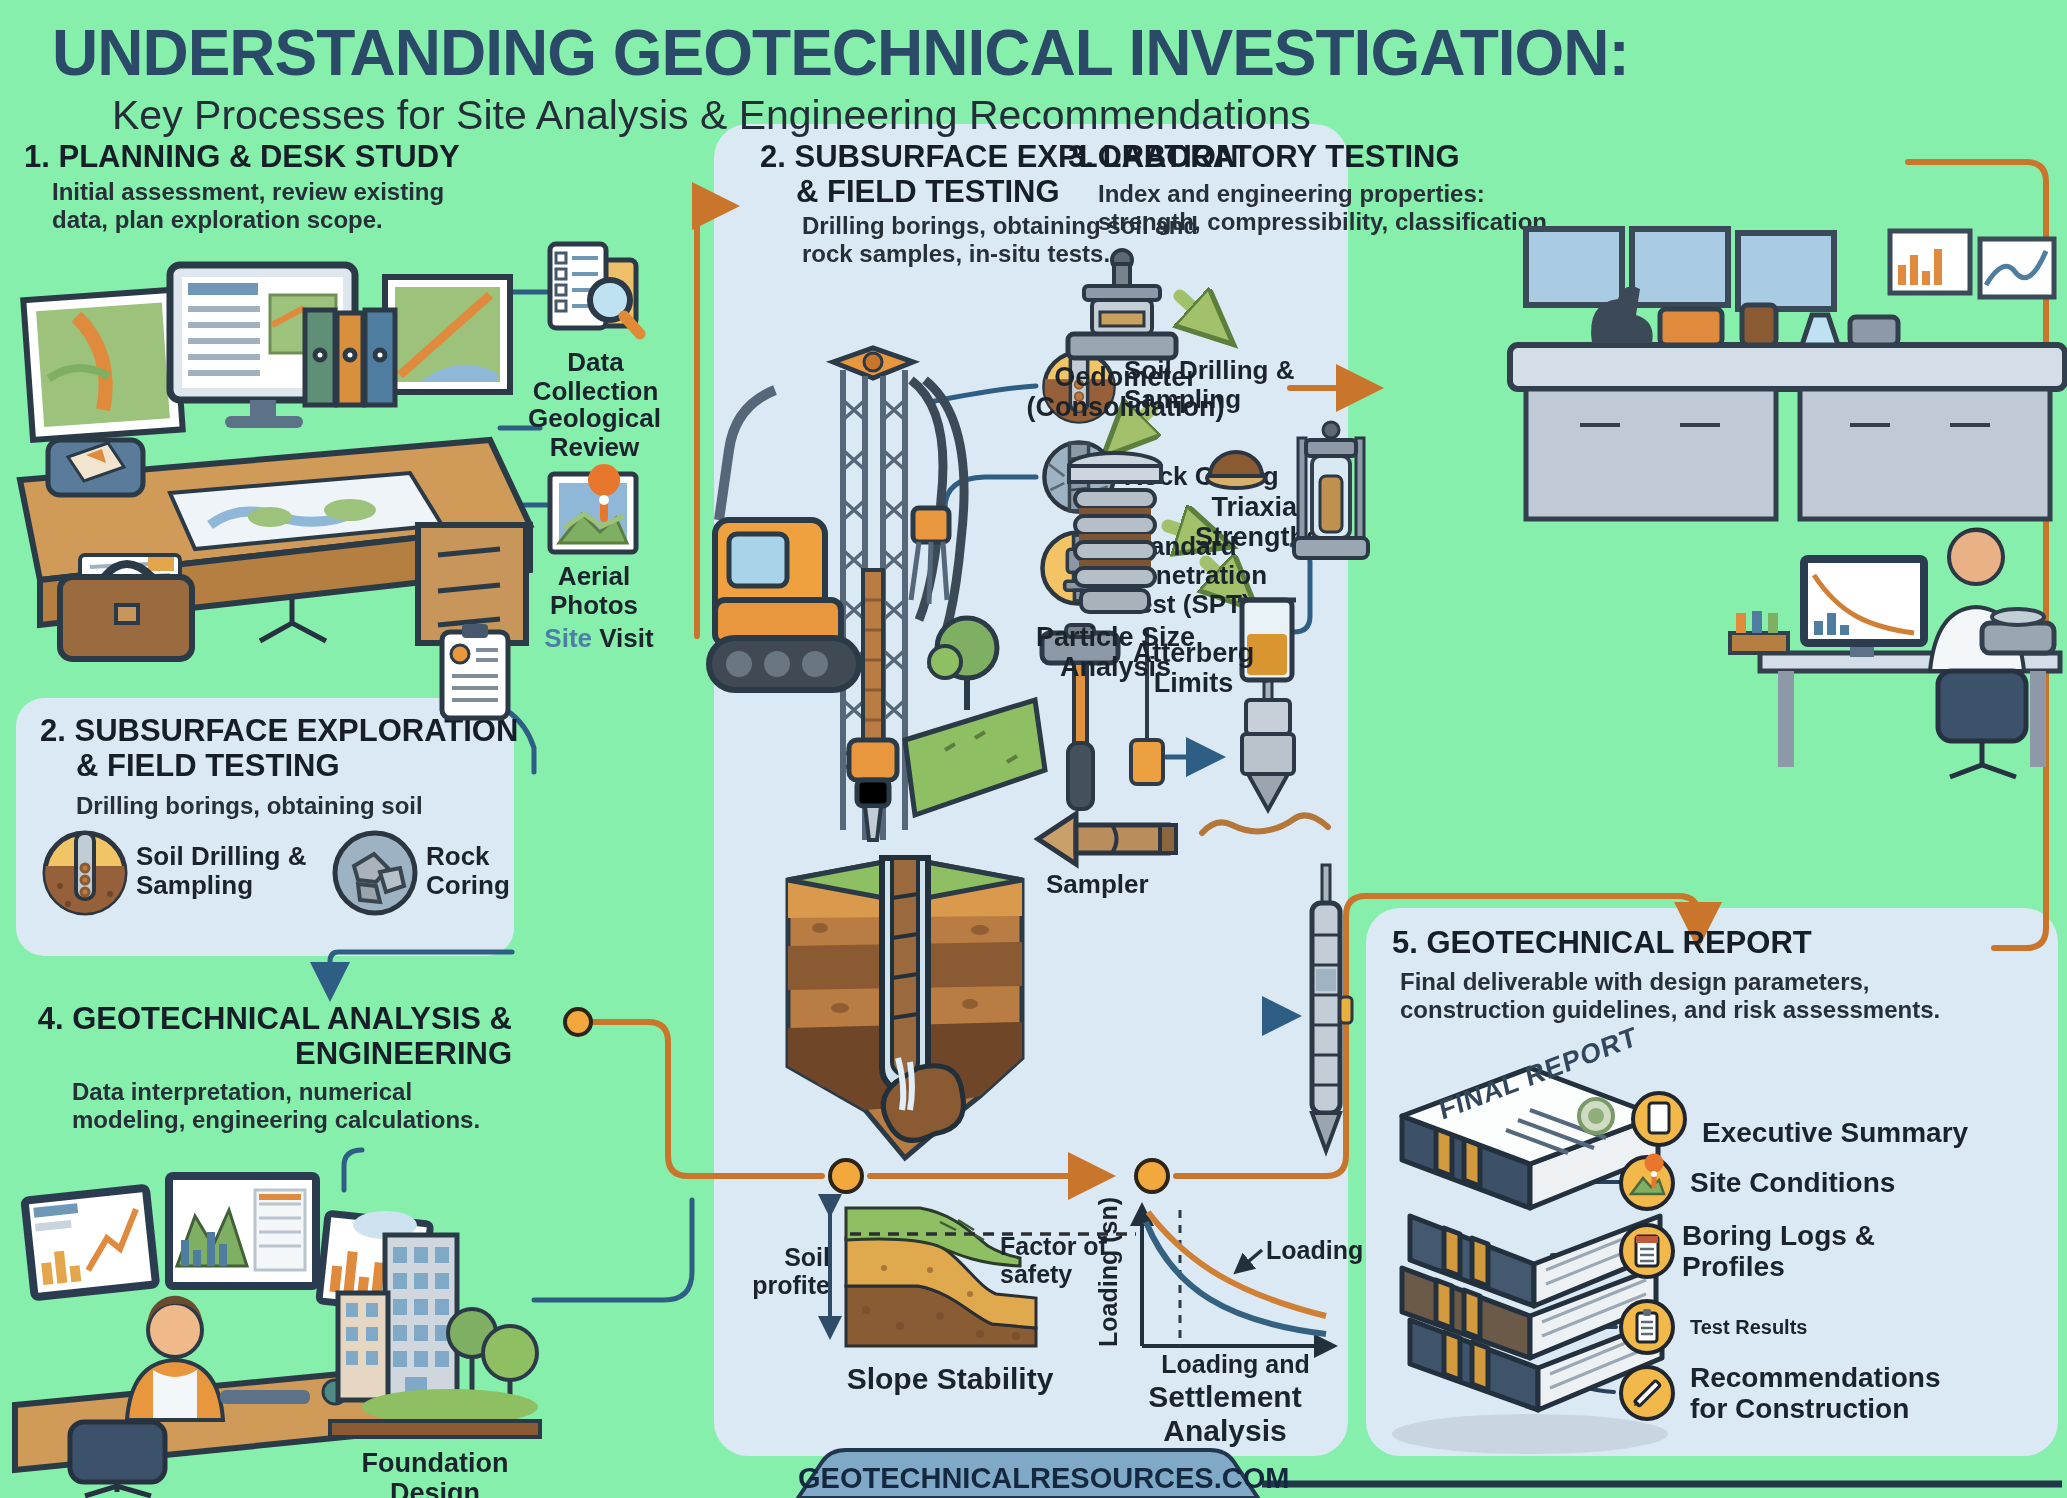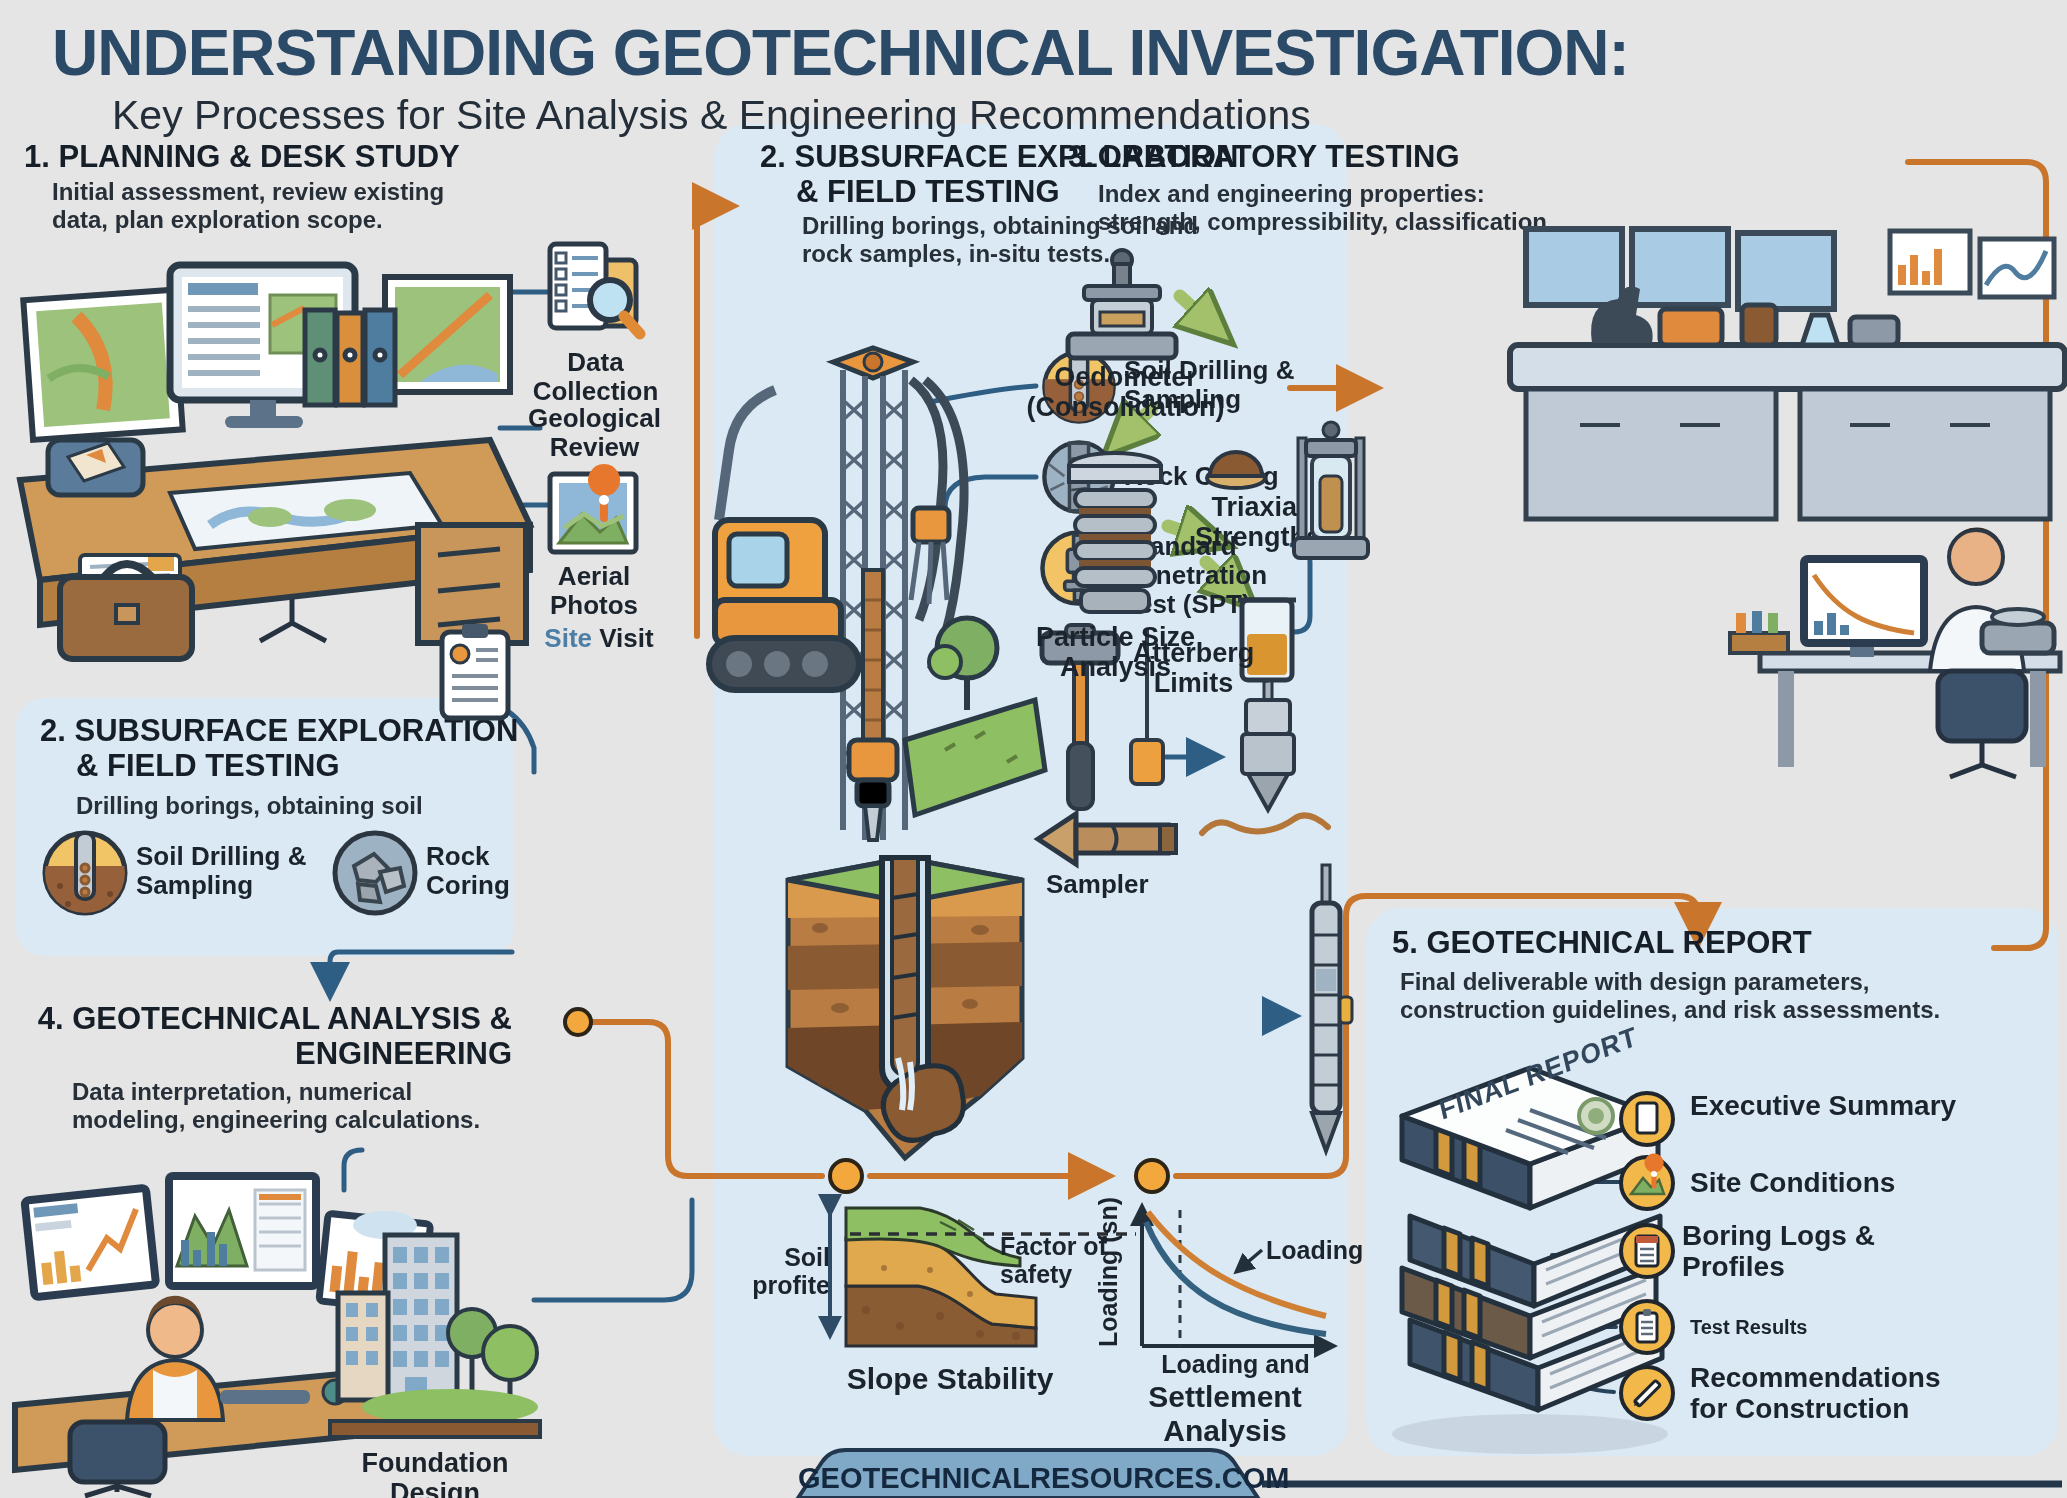--- a/index.html
+++ b/index.html
@@ -1,16 +1,16 @@
 <!DOCTYPE html>
 <html><head>
 <meta charset="utf-8">
 <style>
   html,body{margin:0;padding:0;background:#fdfdfa;}
-  .canvas{position:relative;width:2067px;height:1498px;background:#e5e5e5;overflow:hidden;
+  .canvas{position:relative;width:2067px;height:1498px;background:#86efac;overflow:hidden;
           font-family:"Liberation Sans",sans-serif;color:#1a222b;}
   .abs{position:absolute;}
   .panel{position:absolute;background:#dbe9f4;border-radius:34px;}
   .maintitle{font-size:64px;font-weight:bold;color:#2b4a67;letter-spacing:-1px;white-space:nowrap;}
   .subtitle{font-size:41px;font-weight:normal;color:#242e38;white-space:nowrap;}
   .h1sec{font-size:31px;font-weight:bold;color:#161e27;line-height:1.12;padding-left:36px;text-indent:-36px;}
   .desc{font-size:24px;font-weight:bold;color:#272f38;line-height:1.18;}
   .lbl{font-size:26px;font-weight:bold;color:#1b232c;line-height:1.12;}
   .ctr{text-align:center;}
   svg{position:absolute;overflow:visible;}
@@ -760,21 +760,21 @@
           <line x1="138" y1="62" x2="214" y2="90"></line>
           <line x1="126" y1="72" x2="188" y2="95"></line>
         </g>
       <circle cx="216" cy="58" r="17" fill="#cfdcc3" stroke="#7a9a6a" stroke-width="4"></circle>
       <circle cx="216" cy="58" r="8" fill="#8fae7c"></circle>
       <text x="0" y="0" transform="translate(62,62) rotate(-21) skewX(-8)" font-family="Liberation Sans, sans-serif" font-size="27" font-weight="bold" fill="#33475c" letter-spacing="1">FINAL REPORT</text>
     </g>
   </svg>
 
   <div class="abs" style="left:1618px;top:1090px;width:430px;">
-    <div class="abs" style="left:0;top:0;display:flex;align-items:flex-start;gap:14px;">
+    <div class="abs" style="left:12px;top:0;display:flex;align-items:flex-end;gap:14px;">
       <svg style="position:static;width:58px;height:58px;flex:0 0 auto;" viewBox="0 0 58 58">
           <circle cx="29" cy="29" r="26" fill="#f3b84a" stroke="#20262e" stroke-width="4"></circle>
           <rect x="19" y="13" width="20" height="30" rx="3" fill="#ffffff" stroke="#20262e" stroke-width="3"></rect>
           <g stroke="#5c6possible" stroke-width="2.5">
             <line x1="23" y1="20" x2="35" y2="20"></line>
             <line x1="23" y1="26" x2="35" y2="26"></line>
             <line x1="23" y1="32" x2="35" y2="32"></line>
             <line x1="23" y1="38" x2="35" y2="38"></line>
           </g>
         </svg>

